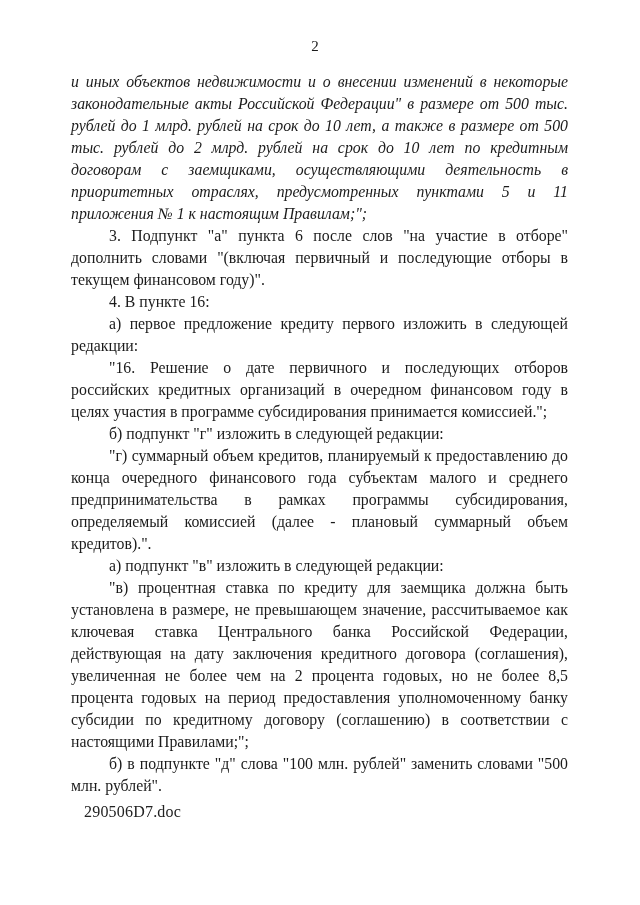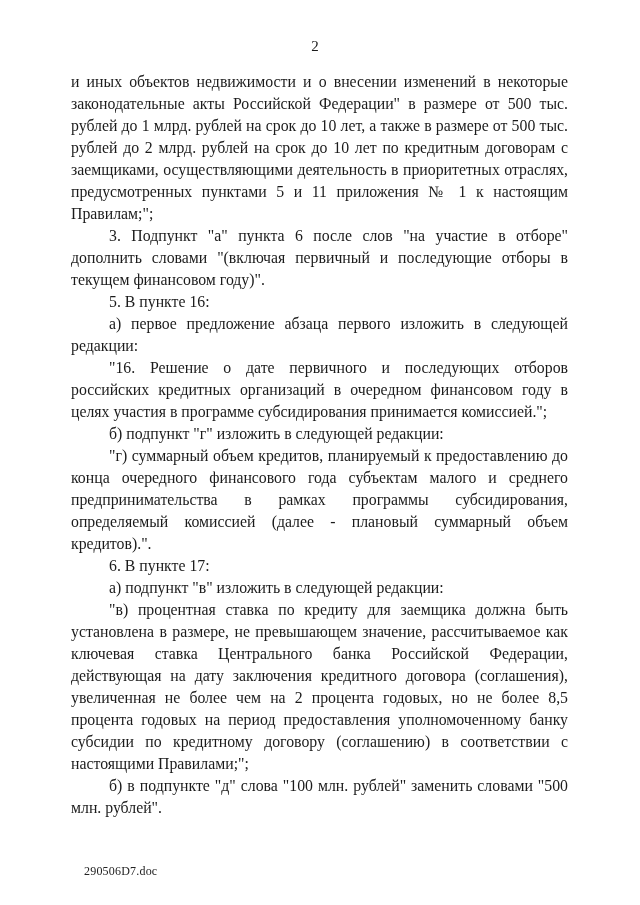--- a/index.html
+++ b/index.html
@@ -34,46 +34,46 @@
     text-align: justify;
     text-align-last: left;
   }
   .para {
     margin: 0;
     padding: 0;
     text-indent: 38px;
   }
   .para.no-indent {
     text-indent: 0;
+    font-style: italic;
   }
   .footer {
     position: absolute;
-    top: 864px;
+    top: 803px;
     left: 84px;
-    font-size: 12px;
+    font-size: 16px;
     letter-spacing: 0.2px;
     color: #222222;
   }
 </style>
 </head>
 <body>
 
 <div class="page">
 
   <div class="page-number">2</div>
 
   <div class="body-text">
     <p class="para no-indent">и иных объектов недвижимости и о внесении изменений в некоторые законодательные акты Российской Федерации" в размере от 500 тыс. рублей до 1 млрд. рублей на срок до 10 лет, а также в размере от 500 тыс. рублей до 2 млрд. рублей на срок до 10 лет по кредитным договорам с заемщиками, осуществляющими деятельность в приоритетных отраслях, предусмотренных пунктами 5 и 11 приложения № 1 к настоящим Правилам;";</p>
     <p class="para">3. Подпункт "а" пункта 6 после слов "на участие в отборе" дополнить словами "(включая первичный и последующие отборы в текущем финансовом году)".</p>
-    <p class="para">5. В пункте 16:</p>
-    <p class="para">а) первое предложение абзаца первого изложить в следующей редакции:</p>
+    <p class="para">4. В пункте 16:</p>
+    <p class="para">а) первое предложение кредиту первого изложить в следующей редакции:</p>
     <p class="para">"16. Решение о дате первичного и последующих отборов российских кредитных организаций в очередном финансовом году в целях участия в программе субсидирования принимается комиссией.";</p>
     <p class="para">б) подпункт "г" изложить в следующей редакции:</p>
     <p class="para">"г) суммарный объем кредитов, планируемый к предоставлению до конца очередного финансового года субъектам малого и среднего предпринимательства в рамках программы субсидирования, определяемый комиссией (далее - плановый суммарный объем кредитов).".</p>
-    <p class="para">6. В пункте 17:</p>
     <p class="para">а) подпункт "в" изложить в следующей редакции:</p>
     <p class="para">"в) процентная ставка по кредиту для заемщика должна быть установлена в размере, не превышающем значение, рассчитываемое как ключевая ставка Центрального банка Российской Федерации, действующая на дату заключения кредитного договора (соглашения), увеличенная не более чем на 2 процента годовых, но не более 8,5 процента годовых на период предоставления уполномоченному банку субсидии по кредитному договору (соглашению) в соответствии с настоящими Правилами;";</p>
     <p class="para">б) в подпункте "д" слова "100 млн. рублей" заменить словами "500 млн. рублей".</p>
   </div>
 
   <div class="footer">290506D7.doc</div>
 
 </div>
 
 </body></html>

